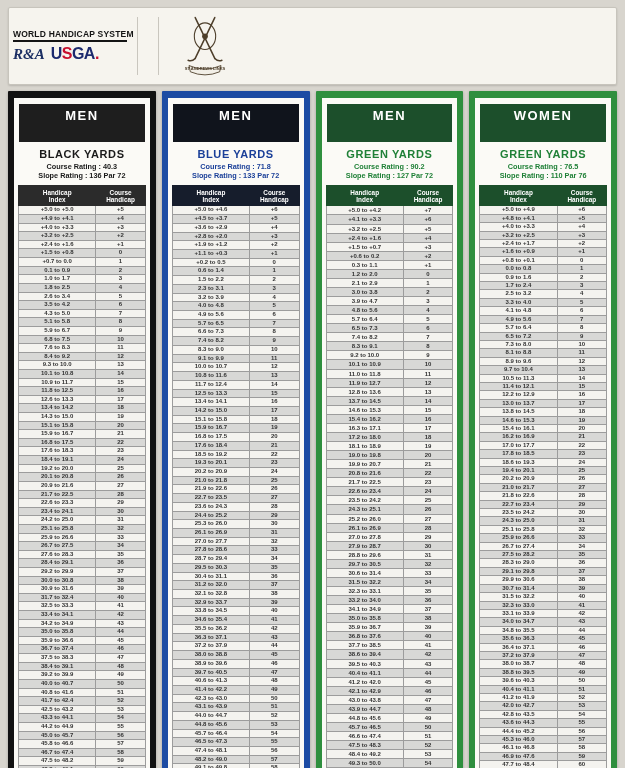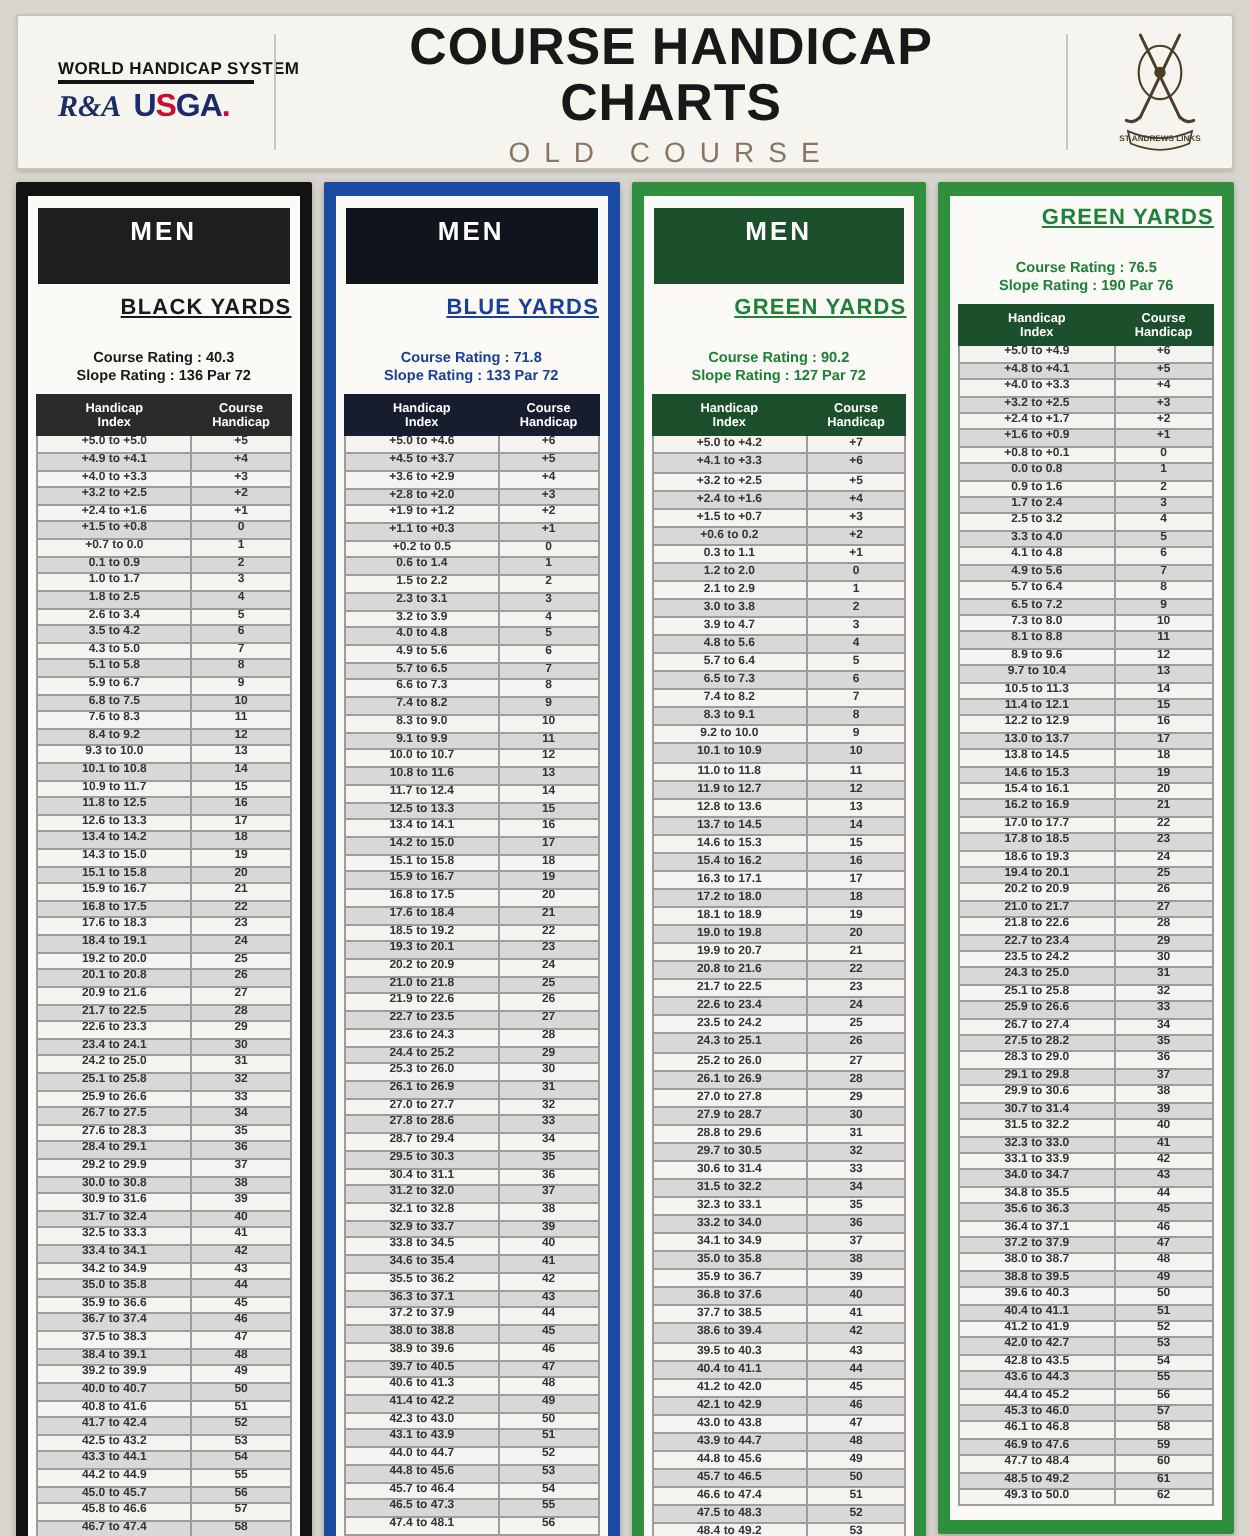--- a/index.html
+++ b/index.html
@@ -3,21 +3,21 @@
 <meta charset="utf-8">
 <style>
   * { margin:0; padding:0; box-sizing:border-box; }
   html,body { width:625px; height:768px; overflow:hidden; }
   body { background:#d8d5ce; font-family:"Liberation Sans", sans-serif; }
   .page { width:625px; height:768px; padding:7px 8px; }
 
   
   .banner { background:#f6f4ee; border:1px solid #c7c4bc; border-radius:2px;
             height:78px; display:flex; align-items:center; box-shadow:0 1px 2px rgba(0,0,0,.15); }
-  .logo-block { width:118px; padding-left:20px; flex-shrink:0; }
+  .logo-block { width:118px; padding-left:4px; flex-shrink:0; }
   .whs-line { font-size:8.5px; font-weight:bold; color:#141414; letter-spacing:.2px;
               border-bottom:2px solid #141414; padding-bottom:1px; margin-bottom:3px;
               font-stretch:condensed; white-space:nowrap; }
   .logo-row { display:flex; align-items:baseline; gap:6px; }
   .ra { font-family:"Liberation Serif", serif; font-style:italic; font-weight:bold;
         font-size:15px; color:#1c2f63; }
   .usga { font-weight:800; font-size:16px; letter-spacing:-.5px; color:#1c2a6e; }
   .usga .s { color:#c8102e; }
   .usga .dot { color:#c8102e; }
   .vdiv { width:1px; height:58px; background:#c9c6be; margin:0 10px; flex-shrink:0; }
@@ -26,22 +26,22 @@
   .title-block h2 { font-size:14px; font-weight:500; color:#8a7464; letter-spacing:7px; margin-top:3px; }
   .crest { width:72px; display:flex; justify-content:center; align-items:center; flex-shrink:0; }
 
   
   .panels { display:flex; gap:6px; margin-top:6px; align-items:flex-start; }
   .panel { flex:1; background:var(--frame); padding:7px 6px; border-radius:1px;
            box-shadow:0 1px 3px rgba(0,0,0,.25); }
   .card { background:#fbfaf6; padding:5px 4px 7px; }
   .gender-bar { background:var(--bar); color:#fff; text-align:center; font-weight:800;
                 font-size:13px; letter-spacing:1.5px; padding:4px 0 19px; margin:1px 1px 6px; }
-  .tees { text-align:right; color:var(--accent); font-weight:800; font-size:11px;
-          letter-spacing:.6px; margin-bottom:14px;text-decoration:underline; }
+  .tees { text-align:center; color:var(--accent); font-weight:800; font-size:11px;
+          letter-spacing:.6px; margin-bottom:2px; }
   .rating { text-align:center; color:var(--accent); font-weight:700; font-size:7.3px; line-height:9px; }
 
   table.hc-table { width:100%; border-collapse:collapse; margin-top:5px; table-layout:fixed; }
   .hc-table col.c0 { width:61%; }
   .hc-table th { background:var(--thead); color:#fff; font-size:6.4px; line-height:7.2px;
                  font-weight:700; padding:2.5px 0; white-space:pre-line; border:1px solid var(--thead); }
   .hc-table td { font-size:6px; color:#333; font-weight:600; text-align:center;
                  height:var(--rh); line-height:var(--rh); padding:0;
                  border:0.5px solid #9c9c9c; overflow:hidden; white-space:nowrap; }
   .hc-table tbody tr:nth-child(even) td { background:#d8d8d6; }
@@ -54,24 +54,20 @@
 
   <header class="banner">
     <div class="logo-block">
       <div class="whs-line">WORLD HANDICAP SYSTEM</div>
       <div class="logo-row">
         <span class="ra">R&amp;A</span>
         <span class="usga"><span>U</span><span class="s">S</span><span>GA</span><span class="dot">.</span></span>
       </div>
     </div>
     <div class="vdiv"></div>
-    <div class="title-block">
-      <h1>COURSE HANDICAP CHARTS</h1>
-      <h2>OLD COURSE</h2>
-    </div>
     <div class="vdiv"></div>
     <div class="crest">
       <svg width="54" height="64" viewBox="0 0 60 72">
         <g stroke="#4d3e2a" stroke-width="1.7" fill="none" stroke-linecap="round">
           <line x1="19" y1="4" x2="41" y2="50"></line>
           <line x1="41" y1="4" x2="19" y2="50"></line>
           <path d="M41 50 q4 4 8 2"></path>
           <path d="M19 50 q-4 4 -8 2"></path>
         </g>
         <ellipse cx="30" cy="25" rx="12" ry="15" stroke="#4d3e2a" stroke-width="1.2" fill="none"></ellipse>
@@ -945,23 +941,24 @@
                 <td>51.0 to 51.8</td>
                 <td>56</td>
               </tr>
             </tbody>
         </table>
       </div>
     </section>
 
     <section class="panel" style="--frame: #2f8f3e; --bar: #1c4f2b; --accent: #1f8037; --thead: #1c4f2b; --rh: 7.41px;">
       <div class="card">
+        <div class="gender-bar">WOMEN</div>
         <div class="tees">GREEN YARDS</div>
         <div class="rating">Course Rating : 76.5</div>
-        <div class="rating">Slope Rating : 190 Par 76</div>
+        <div class="rating">Slope Rating : 110 Par 76</div>
         <table class="hc-table">
           <colgroup>
               <col class="c0">
               <col class="c1">
             </colgroup>
           <thead>
             <tr>
               <th>Handicap
 Index</th>
               <th>Course

